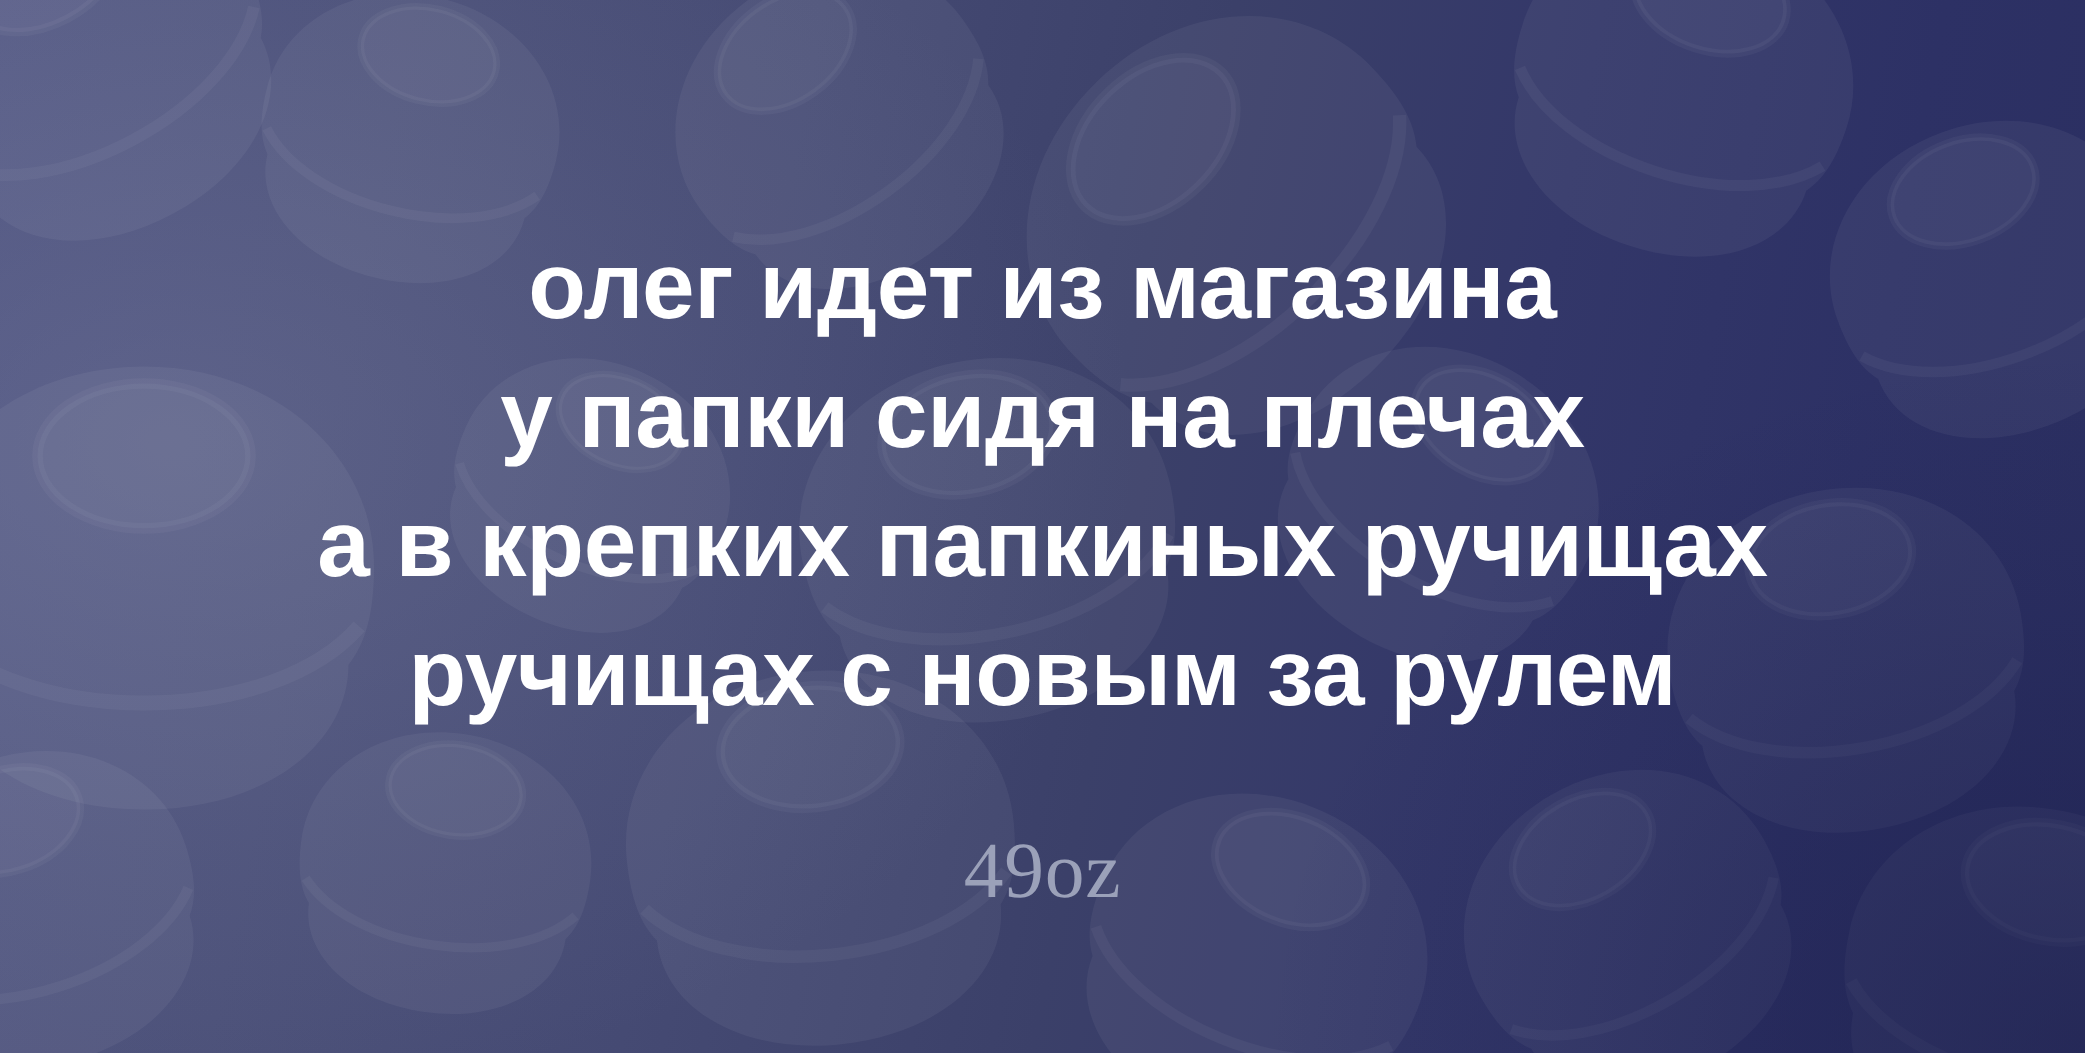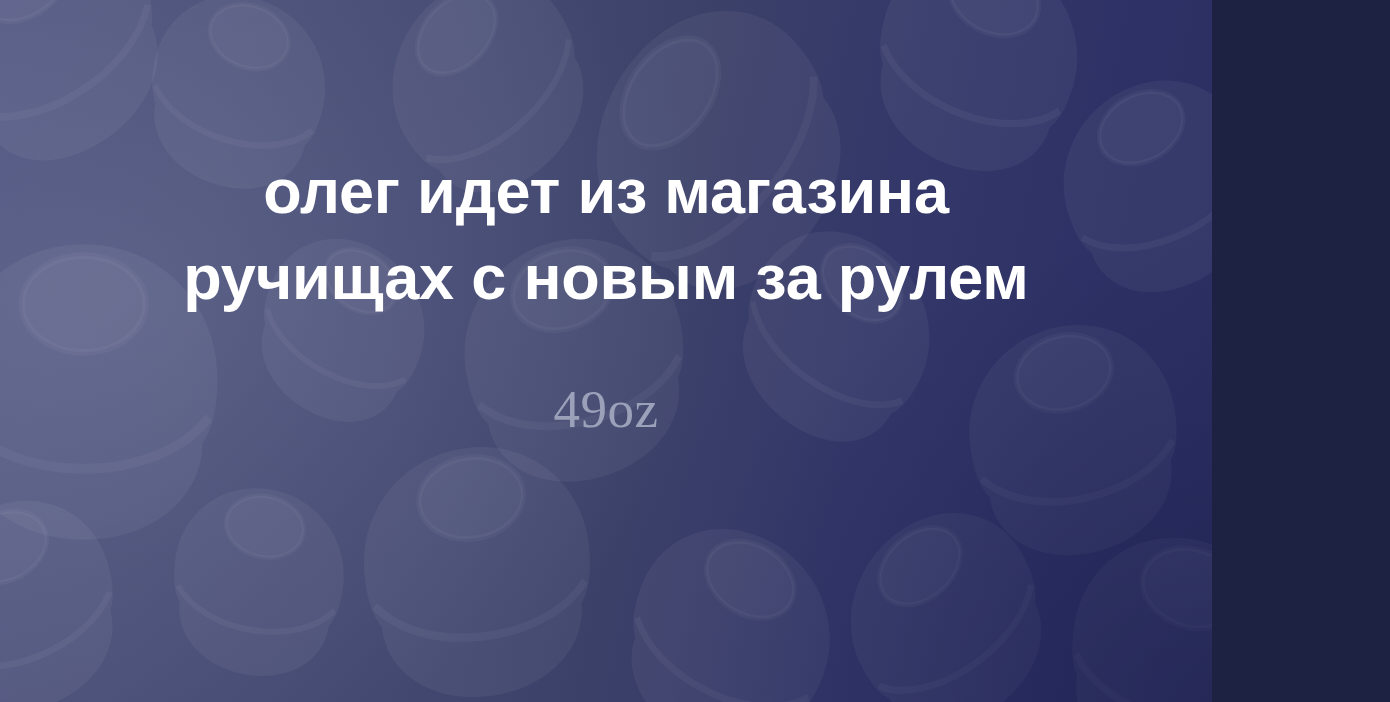--- a/index.html
+++ b/index.html
@@ -7,21 +7,21 @@
     margin: 0;
     padding: 0;
     background: #1d2142;
   }
   body {
     font-family: "Liberation Sans", sans-serif;
   }
 
   .card {
     position: relative;
-    width: 1212px;
+    width: 1390px;
     height: 702px;
     overflow: hidden;
     background:
       linear-gradient(101deg,
         #4f5480 0%,
         #4c5179 18%,
         #454a73 36%,
         #3b4069 54%,
         #333769 70%,
         #2d3165 85%,
@@ -142,19 +142,21 @@
       <use href="#pot" transform="translate(836,640) rotate(22) scale(1.05)"></use>
       <use href="#pot" transform="translate(1086,620) rotate(-30) scale(1.0)"></use>
       <use href="#pot" transform="translate(1352,658) rotate(12) scale(1.15)"></use>
     </g>
   </svg>
 
   <div class="content">
 
     <div class="quote">
       <span class="line">олег идет из магазина</span>
+      <span class="line">у папки сидя на плечах</span>
+      <span class="line">а в крепких папкиных ручищах</span>
       <span class="line">ручищах с новым за рулем</span>
     </div>
 
     <div class="attribution">49oz</div>
 
   </div>
 </div>
 
 </body></html>

